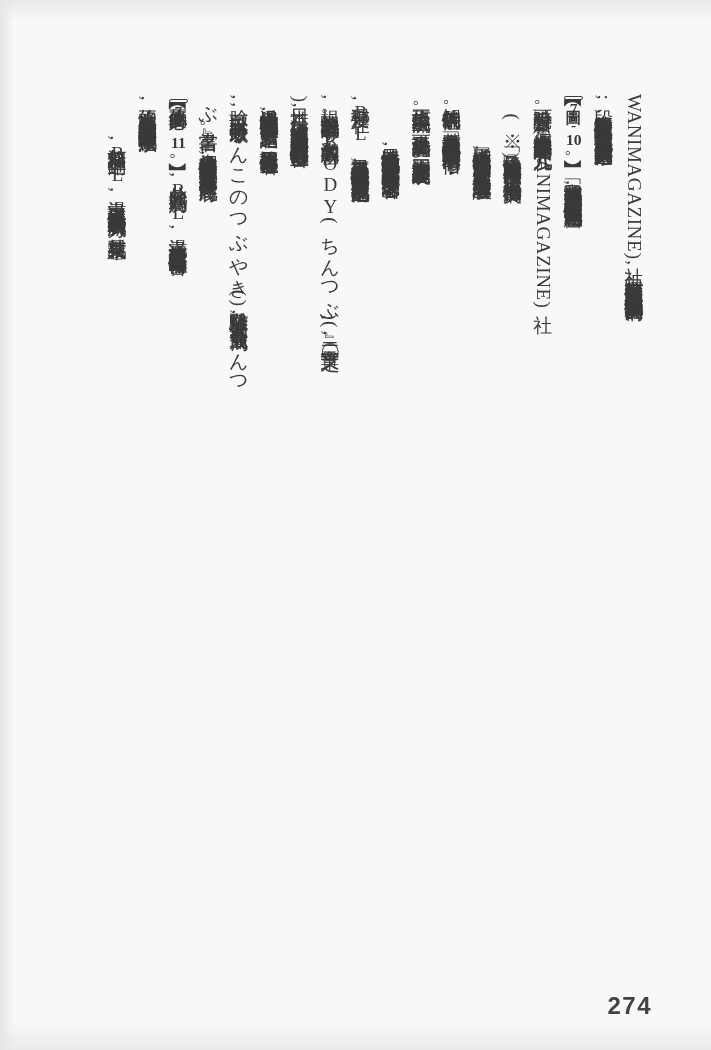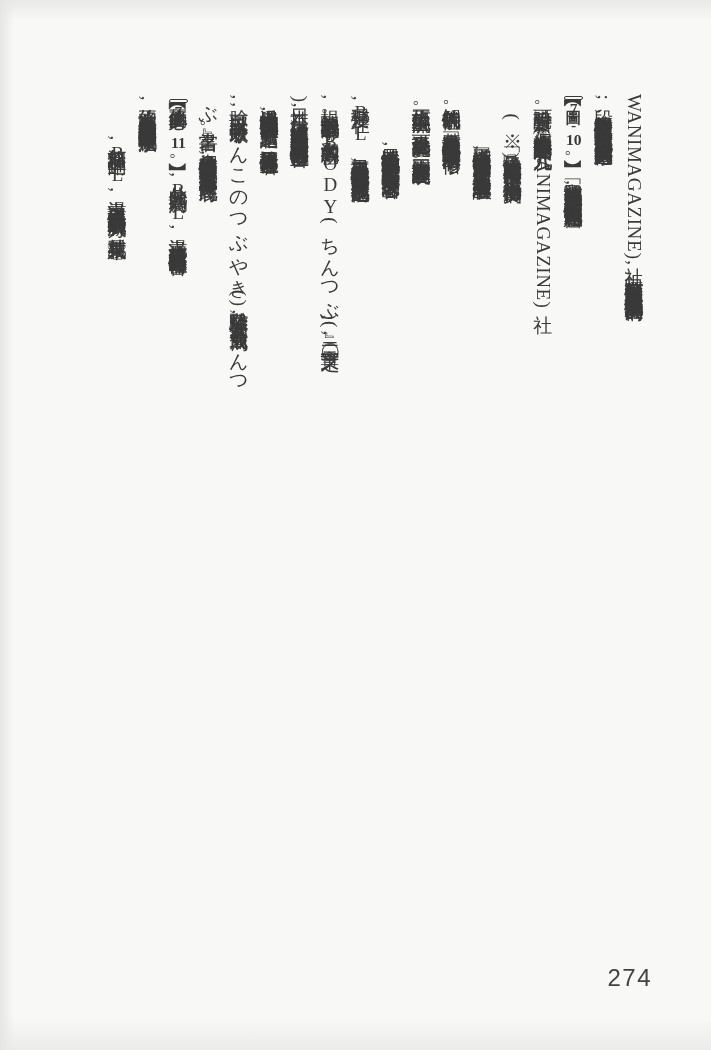--- a/index.html
+++ b/index.html
@@ -57,23 +57,23 @@
   }
   .seg-tcy {
     text-combine-upright: all;
     -webkit-text-combine: horizontal;
     font-weight: bold;
     font-size: 0.82em;
   }
   .page-number {
     position: absolute;
     right: 59px;
-    top: 964px;
+    top: 992px;
     font-family: "Liberation Sans", "DejaVu Sans", sans-serif;
-    font-weight: normal;
+    font-weight: bold;
     font-size: 24px;
     letter-spacing: 1.5px;
     color: #414343;
   }
 </style>
 </head>
 <body>
 
 <div class="page">
   <div class="vtext" id="vtext">

